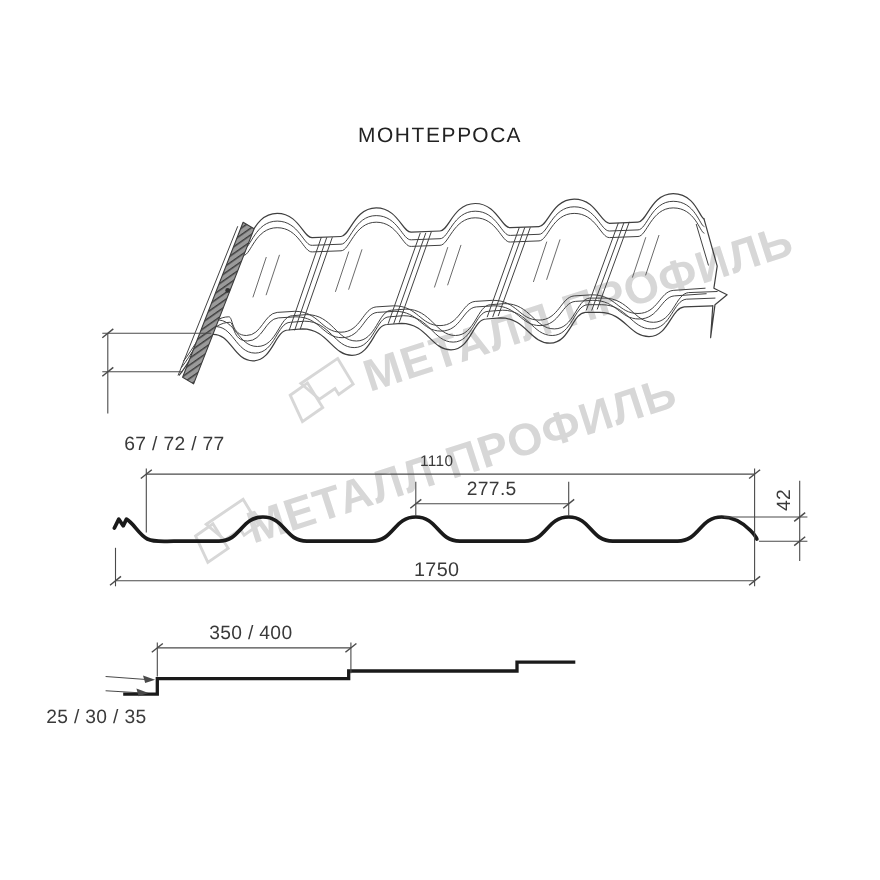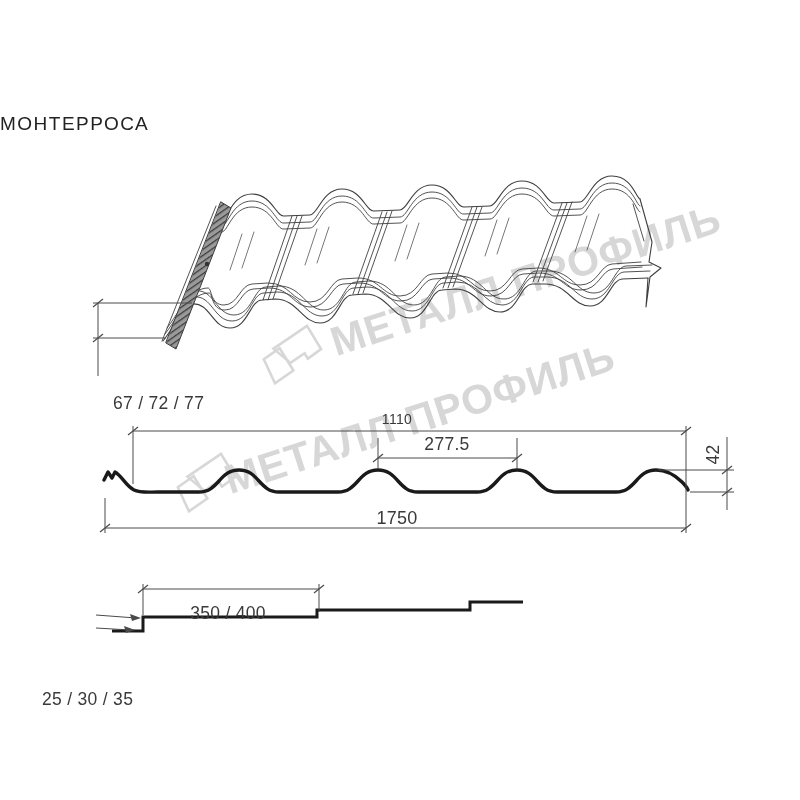--- a/index.html
+++ b/index.html
@@ -5,21 +5,21 @@
   html,body{margin:0;padding:0;background:#ffffff;}
   #stage{
     position:relative;width:800px;height:800px;background:#ffffff;overflow:hidden;
     font-family:"Liberation Sans","DejaVu Sans",sans-serif;
   }
   .title{
     position:absolute;left:0;top:66px;width:800px;text-align:center;
     font-size:37px;font-weight:800;letter-spacing:.5px;color:#1c1c1c;
   }
   .subtitle{
-    position:absolute;left:0;top:113px;width:800px;
+    position:absolute;left:0;top:113px;width:800px;text-align:center;
     font-size:19px;font-weight:500;letter-spacing:1.5px;color:#222222;
   }
   .dim{
     position:absolute;color:#3a3a3a;font-size:17.5px;font-weight:400;
     white-space:nowrap;letter-spacing:.3px;
   }
   .dim.center{text-align:center;}
   .wm-text{
     position:absolute;color:#d7d7d7;font-size:41px;font-weight:700;
     letter-spacing:1px;white-space:nowrap;transform:rotate(-18deg);
@@ -179,16 +179,16 @@
   <div class="dim lbl" style="left:113px;top:353px;margin-top:40px;">67 / 72 / 77</div>
 
   <div class="dim lbl center" style="left:347px;top:411px;width:100px;font-size:14px;">1110</div>
 
   <div class="dim lbl center" style="left:397px;top:434px;width:100px;">277.5</div>
 
   <div class="dim lbl center rot90" style="left:693px;top:444px;width:40px;">42</div>
 
   <div class="dim lbl center" style="left:347px;top:508px;width:100px;font-size:18px;">1750</div>
 
-  <div class="dim lbl center" style="left:158px;top:565px;width:140px;margin-top:38px;">350 / 400</div>
+  <div class="dim lbl center" style="left:158px;top:565px;width:140px;">350 / 400</div>
 
-  <div class="dim lbl" style="left:42px;top:641px;margin-top:48px;">25 / 30 / 35</div>
+  <div class="dim lbl" style="left:42px;top:641px;">25 / 30 / 35</div>
 </div>
 
 </body></html>

